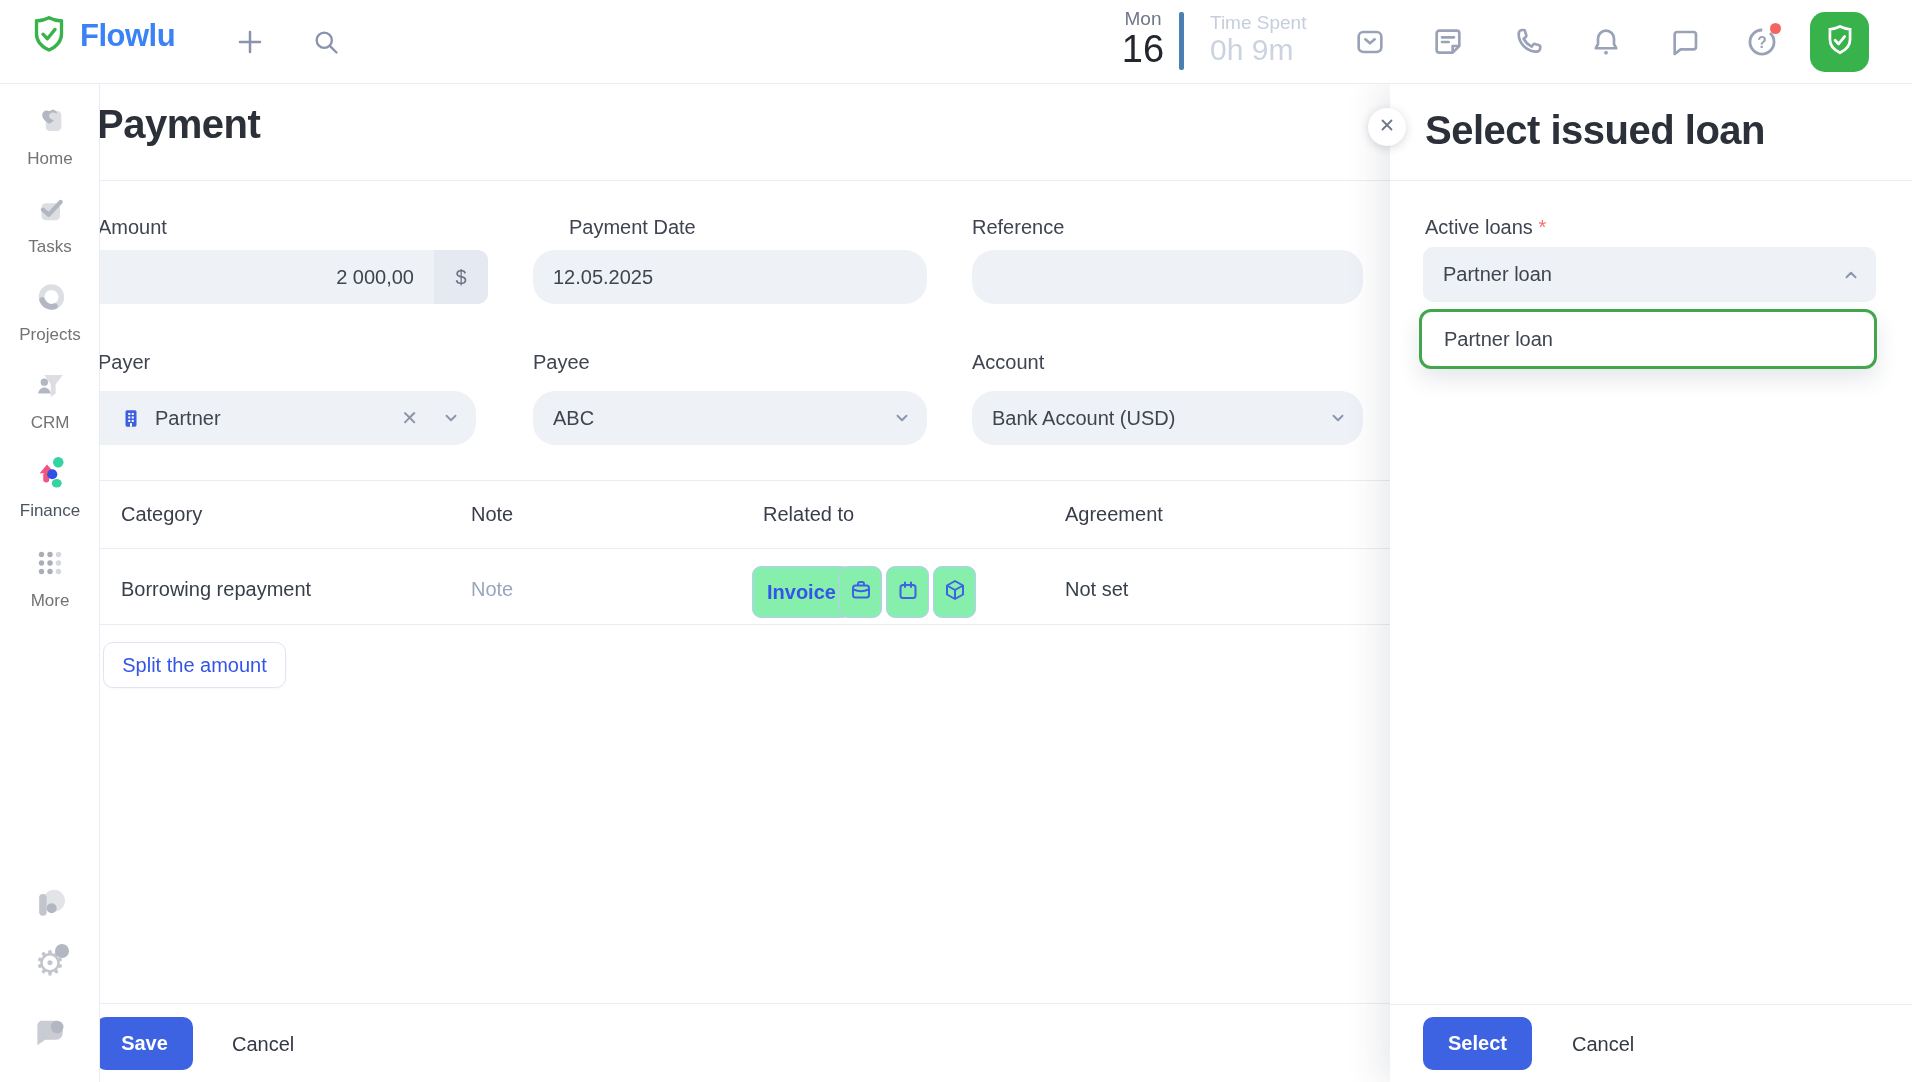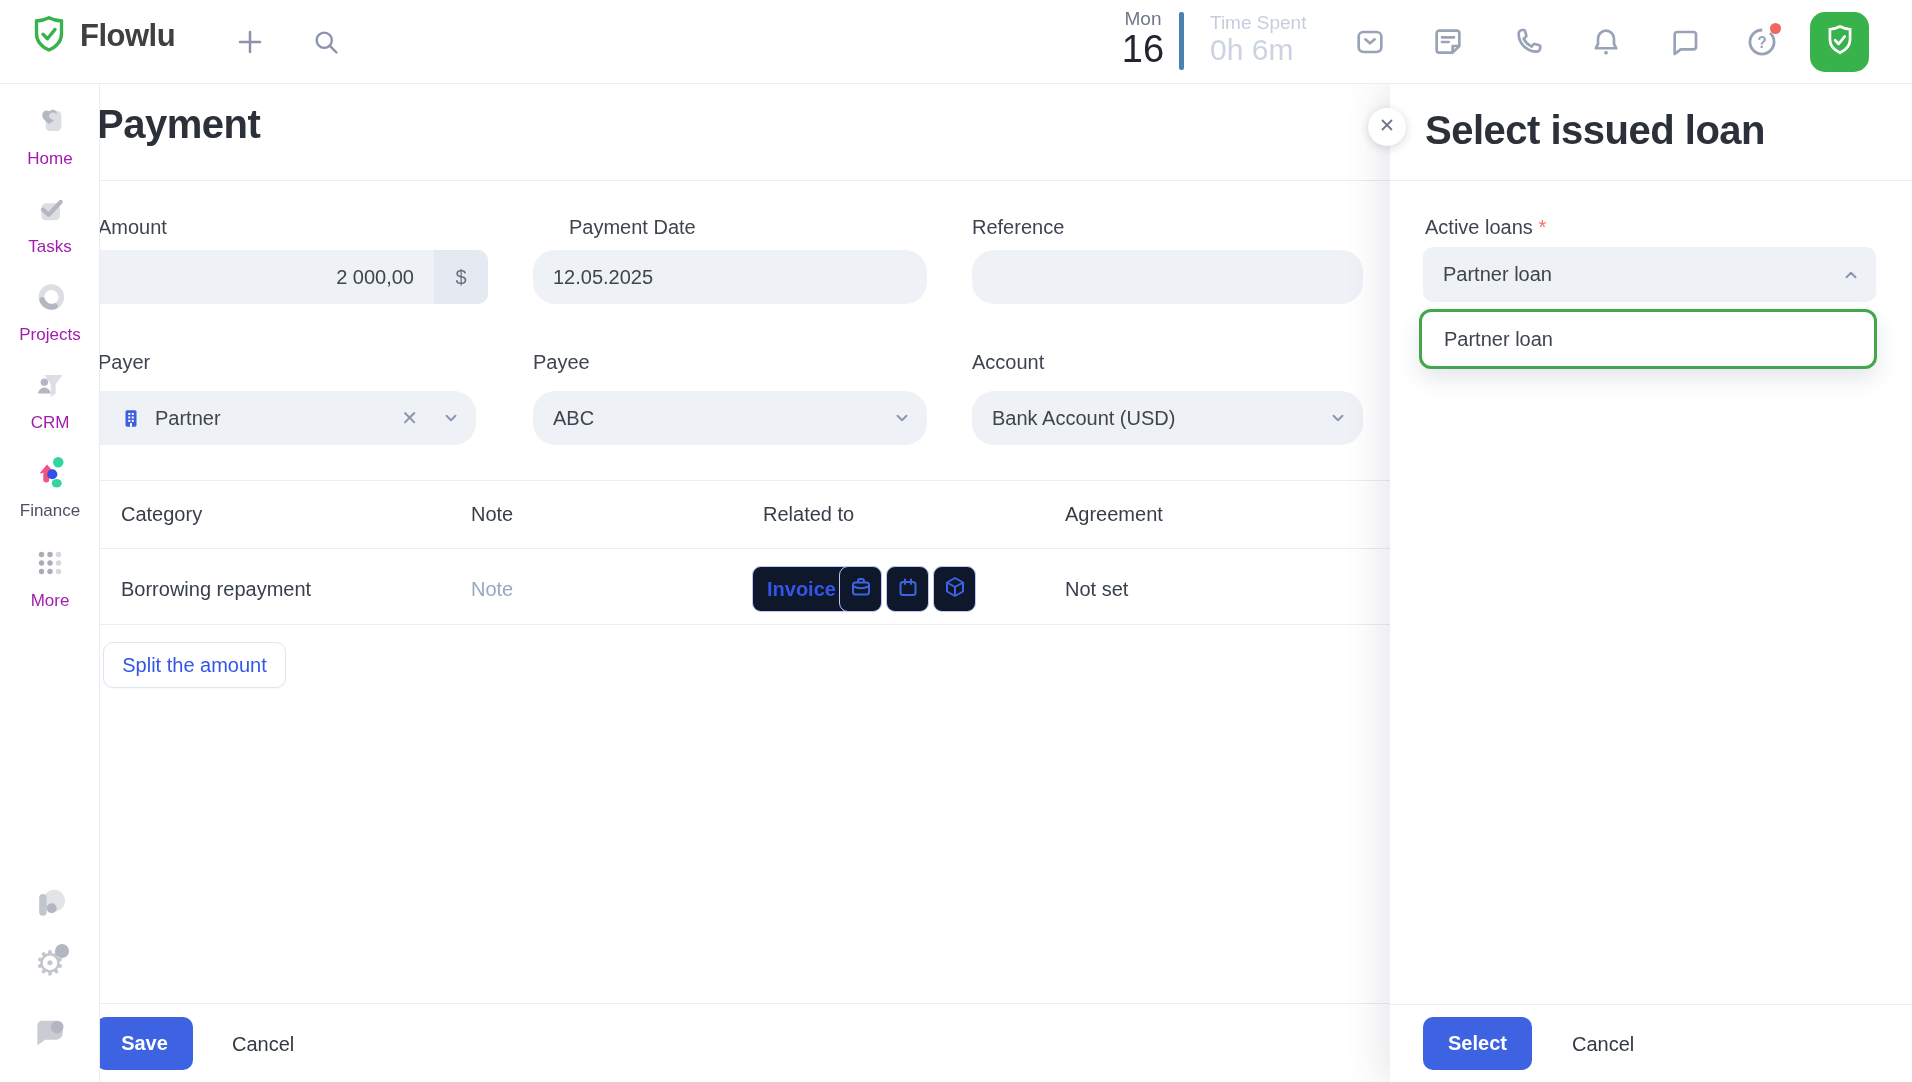--- a/index.html
+++ b/index.html
@@ -3,54 +3,54 @@
 <meta charset="utf-8">
 <style>
   * { margin:0; padding:0; box-sizing:border-box; }
   html,body { background:#f4f5f7; }
   body { font-family:"Liberation Sans","DejaVu Sans",sans-serif; color:#333a45; }
   #app { position:relative; width:1912px; height:1082px; background:#ffffff; overflow:hidden; }
 
   
   .topbar { position:absolute; left:0; top:0; width:1912px; height:84px; background:#fff; border-bottom:1px solid #e9ecf2; z-index:40; }
   .brand { position:absolute; left:30px; top:14px; display:flex; align-items:center; gap:12px; }
-  .brand-name { font-size:31px; font-weight:700; color:#404040; letter-spacing:-0.5px; }
+  .brand-name { font-size:31px; font-weight:700; color:#3b82f6; letter-spacing:-0.5px; }
   .tb-icon { position:absolute; top:0; height:84px; display:flex; align-items:center; justify-content:center; width:56px; cursor:pointer; }
   .tb-icon svg { display:block; }
   .date-block { position:absolute; left:1108px; top:8px; width:70px; text-align:center; }
   .date-day { font-size:19px; color:#6f7789; }
   .date-num { font-size:38px; color:#23262e; line-height:38px; }
   .blue-bar { position:absolute; left:1179px; top:12px; width:5px; height:58px; background:#4a80b2; border-radius:2px; }
   .time-block { position:absolute; left:1210px; top:12px; }
   .ts-label { font-size:19px; color:#c6cedd; }
   .ts-value { font-size:30px; color:#ccd3e0; line-height:32px; }
   .app-btn { position:absolute; left:1810px; top:12px; width:59px; height:60px; background:#38b24a; border-radius:15px; display:flex; align-items:center; justify-content:center; cursor:pointer; }
   .red-dot { position:absolute; width:11px; height:11px; background:#f4655f; border-radius:50%; }
 
   
   .sidebar { position:absolute; left:0; top:84px; width:100px; height:998px; background:#fff; border-right:1px solid #e9ecf2; z-index:30; }
   .side-item { position:absolute; left:0; width:100px; display:flex; flex-direction:column; align-items:center; gap:7px; cursor:pointer; }
-  .side-label { font-size:17px; color:#a21caf; }
+  .side-label { font-size:17px; color:#737373; }
   .side-label.active { color:#4b5260; }
   .side-bottom { position:absolute; left:0; width:100px; display:flex; justify-content:center; cursor:pointer; }
 
   
   .main-panel { position:absolute; left:100px; top:84px; width:1290px; height:998px; background:#fff; overflow:hidden; z-index:10; }
   .pg-title { position:absolute; left:-3px; top:18px; font-size:40px; font-weight:700; letter-spacing:-0.5px; color:#2b3039; }
   .hr { position:absolute; left:0; right:0; height:1px; background:#e9ecf2; }
   .flabel { position:absolute; font-size:20px; color:#3e4450; }
   .field { position:absolute; height:54px; background:#eef1f6; border-radius:22px; display:flex; align-items:center; font-size:20px; color:#3f454e; }
   .field .pad { padding-left:20px; }
   .suffix-box { position:absolute; height:54px; background:#e5e9f2; border-radius:0 10px 10px 0; display:flex; align-items:center; justify-content:center; font-size:20px; color:#697180; }
   .chev { margin-left:auto; margin-right:16px; display:flex; }
   .clear-x { color:#8c94a6; font-size:20px; cursor:pointer; }
   .th { position:absolute; font-size:20px; color:#383f4a; }
   .td { position:absolute; font-size:20px; color:#383f4a; }
   .muted { color:#9aa6bf; }
-  .inv-btn { position:absolute; height:46px; border:1px solid #bcc8f7; border-radius:9px; background:#0f172a; display:flex; align-items:center; justify-content:center; cursor:pointer; }
+  .inv-btn { position:absolute; height:52px; border:1px solid #bcc8f7; border-radius:9px; background:#86efac; display:flex; align-items:center; justify-content:center; cursor:pointer; }
   .inv-btn.text { padding:0 14px; font-size:20px; color:#3355e8; font-weight:700; }
   .ghost-btn { position:absolute; background:#fff; border:1px solid #dfe5f2; border-radius:10px; display:flex; align-items:center; justify-content:center; gap:12px; color:#3355e8; font-size:20px; font-weight:700; cursor:pointer; box-shadow:0 1px 2px rgba(30,40,70,.04); }
   .notes-area { position:absolute; background:#f0f2f7; border-radius:4px; font-size:20px; }
   .notes-area span { position:absolute; left:34px; top:20px; }
   .primary-btn { position:absolute; height:53px; background:#3d63e3; border:none; border-radius:10px; color:#fff; font-size:20px; font-weight:700; font-family:inherit; cursor:pointer; }
   .link-cancel { position:absolute; font-size:20px; color:#343a44; cursor:pointer; }
 
   
   .loan-panel { position:absolute; left:1390px; top:84px; width:522px; height:998px; background:#fff; box-shadow:-12px 0 32px rgba(45,55,80,.10); z-index:20; }
   .close-btn { position:absolute; left:-22px; top:24px; width:38px; height:38px; border-radius:50%; background:#fff; box-shadow:0 2px 10px rgba(30,40,70,.18); display:flex; align-items:center; justify-content:center; cursor:pointer; z-index:25; }
@@ -91,21 +91,21 @@
         </span>
     </div>
 
     <div class="date-block">
       <div class="date-day">Mon</div>
       <div class="date-num">16</div>
     </div>
     <div class="blue-bar"></div>
     <div class="time-block">
       <div class="ts-label">Time Spent</div>
-      <div class="ts-value">0h 6m</div>
+      <div class="ts-value">0h 9m</div>
     </div>
 
     <div class="tb-icon" style="left:1342px;">
       <span>
           <svg width="32" height="32" viewBox="0 0 24 24">
             <rect x="3.5" y="4.5" width="17" height="15" rx="3.5" fill="none" stroke="#99a2b6" stroke-width="2"></rect>
             <path d="M8.5 10l3.5 3 3.5-3" fill="none" stroke="#99a2b6" stroke-width="2" stroke-linecap="round" stroke-linejoin="round"></path>
           </svg>
         </span>
     </div>

